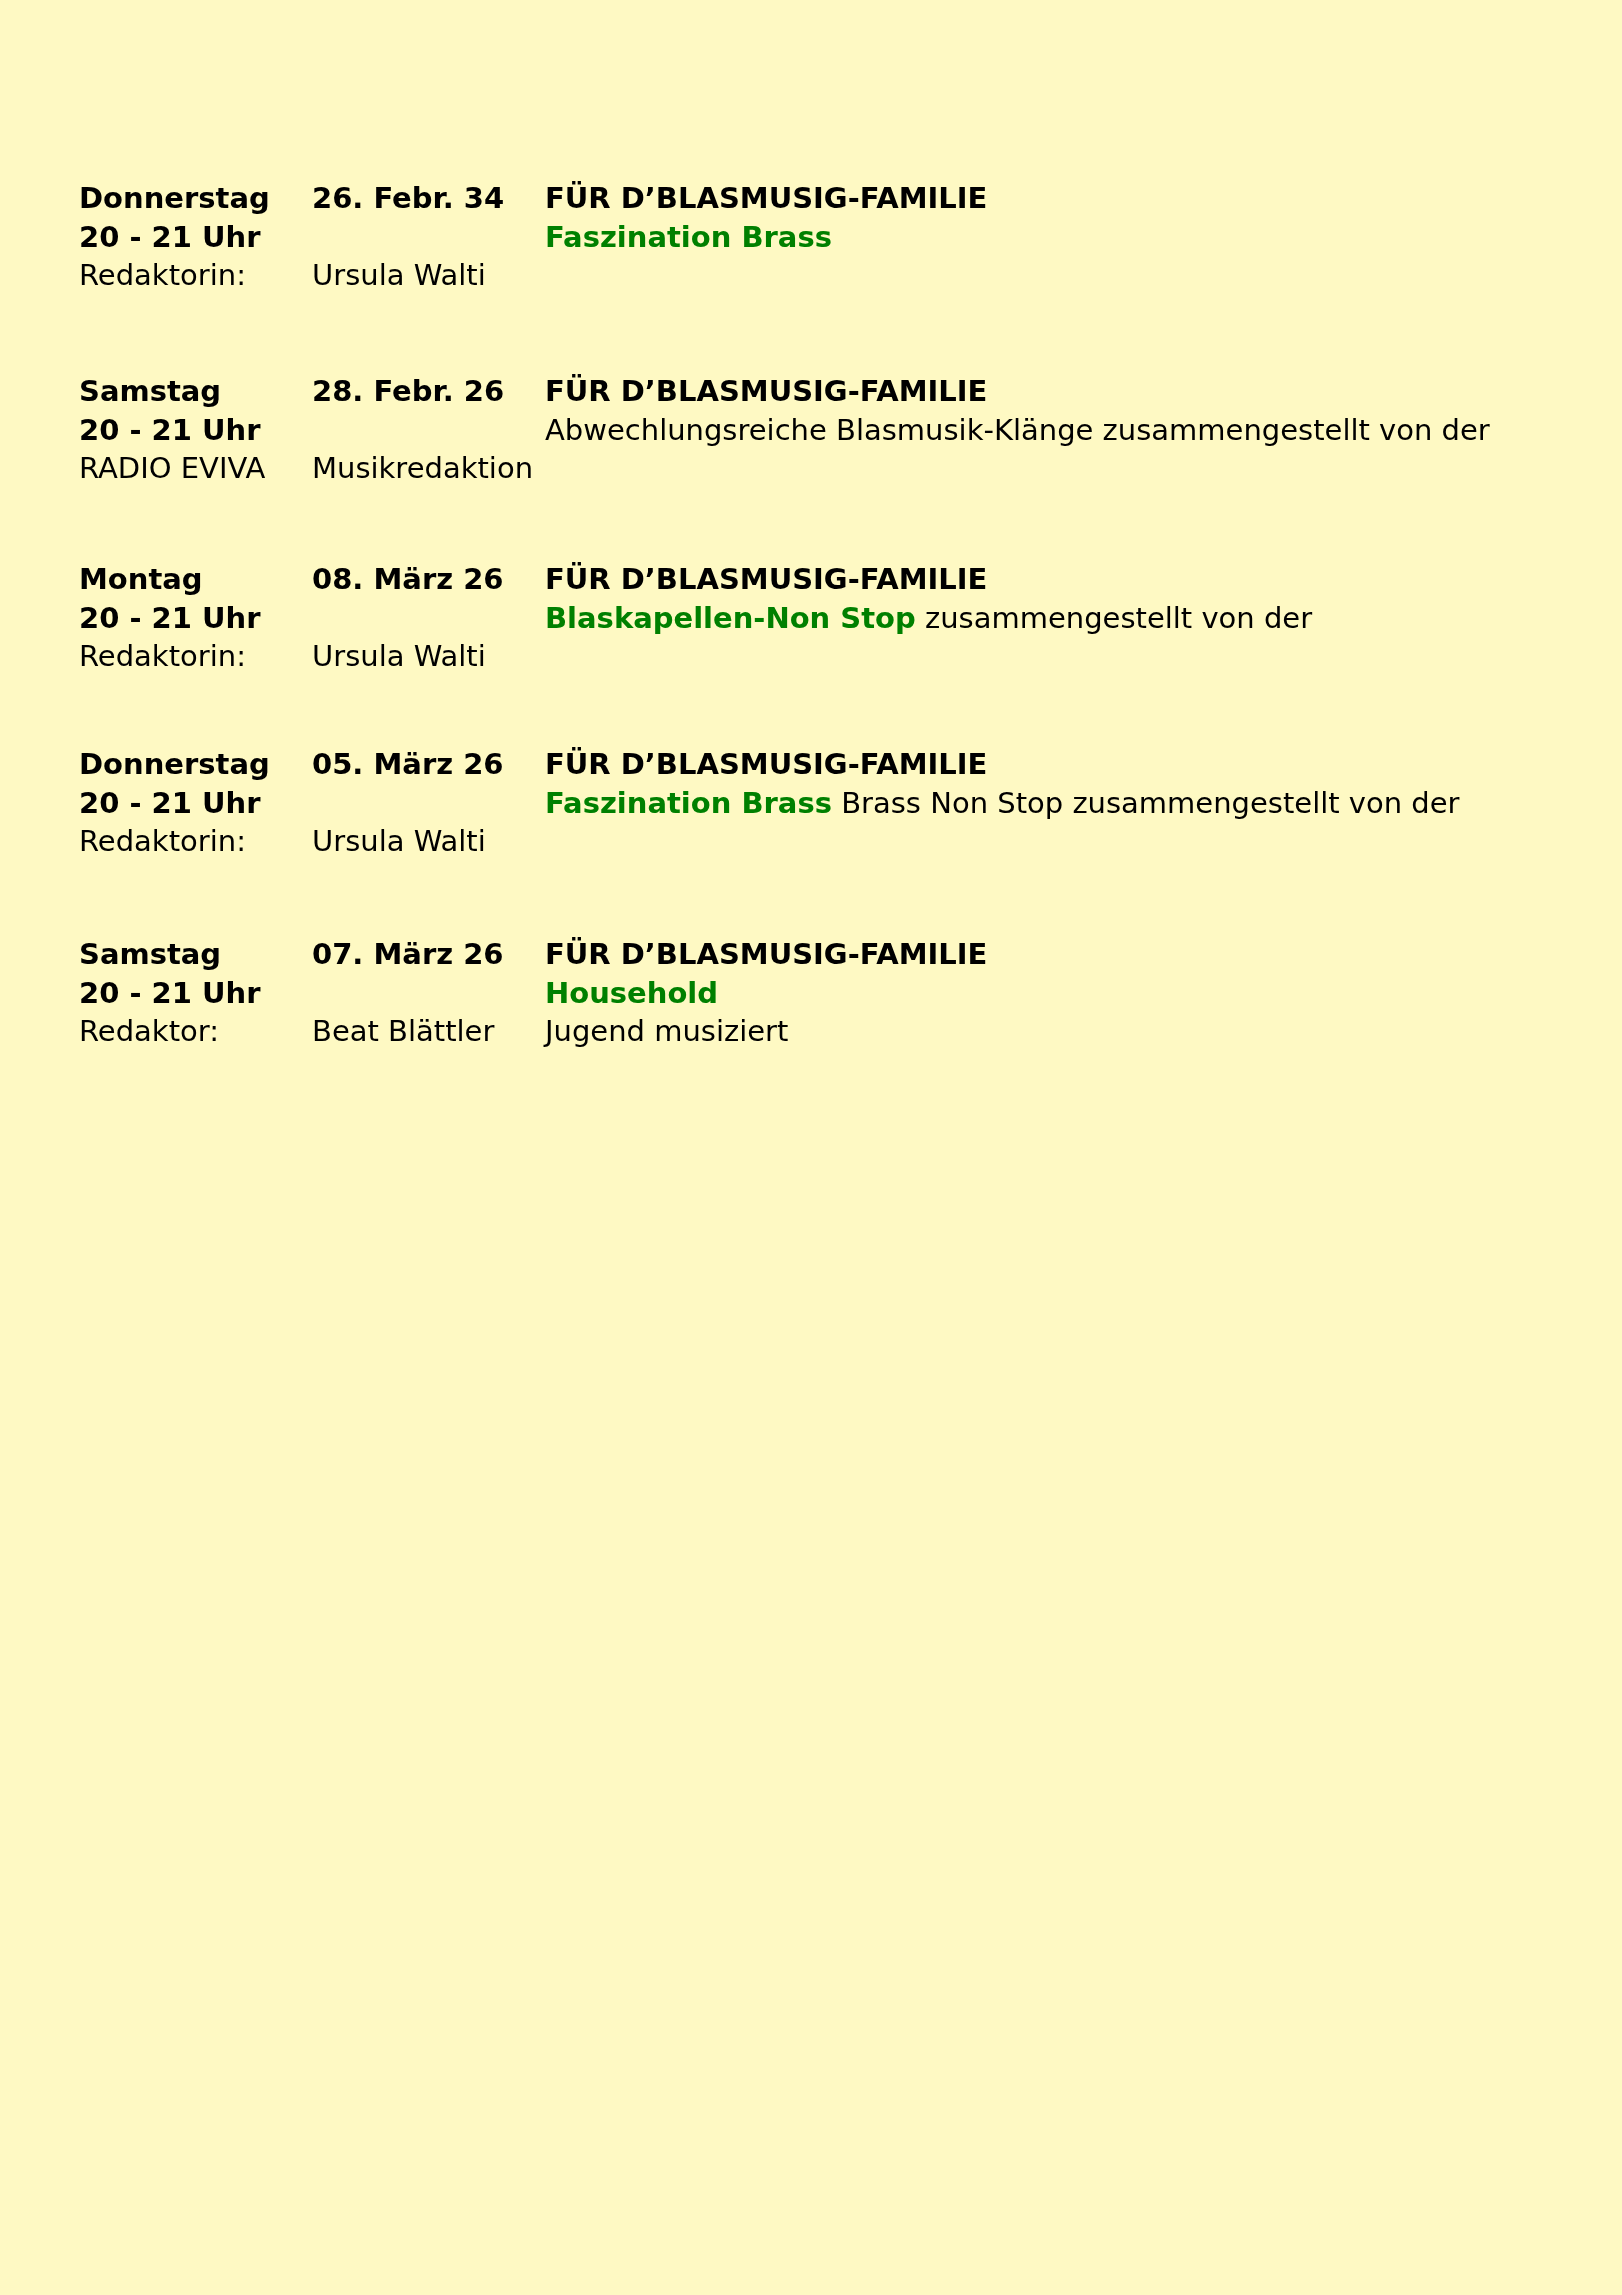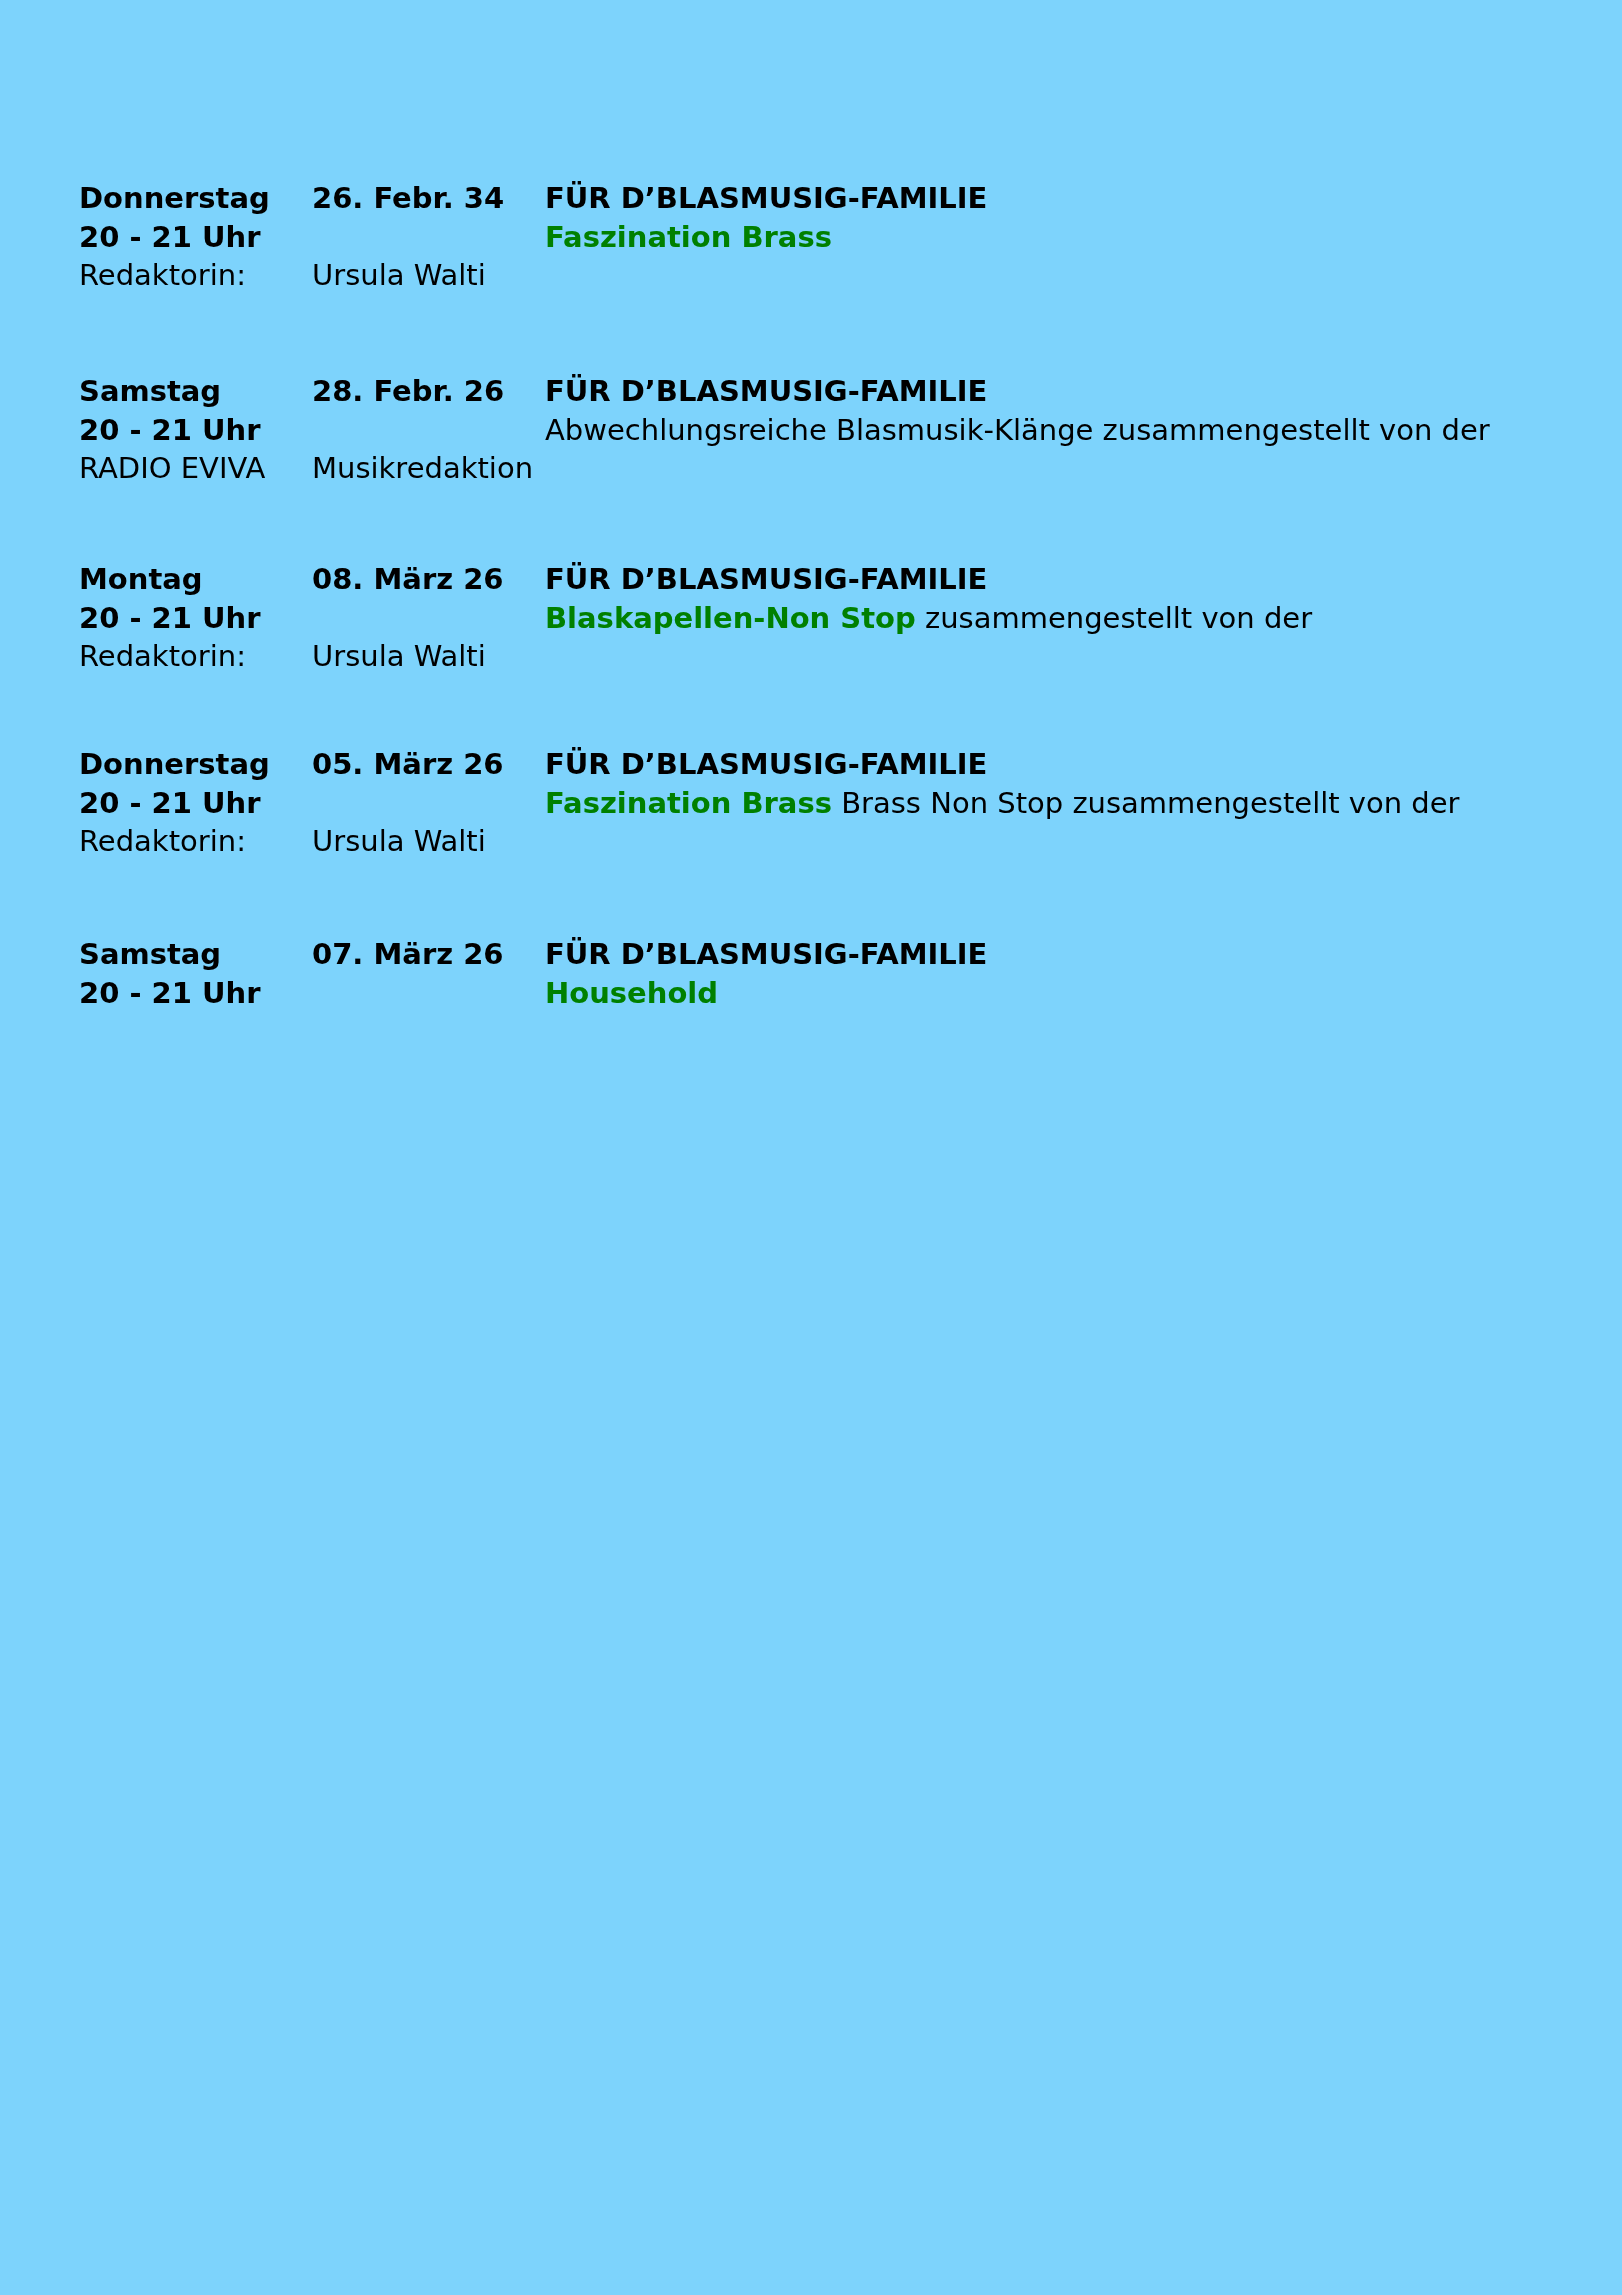--- a/index.html
+++ b/index.html
@@ -1,17 +1,17 @@
 <!DOCTYPE html>
 <html style="font-size:10.5px"><head>
 <meta charset="utf-8">
 <style>
   html, body { margin: 0; padding: 0; background: #ffffff; }
   body { width: 1622px; height: 2295px; position: relative; overflow: hidden; }
-  .page { position: absolute; left: 0; top: 0; width: 1622px; height: 2295px; background: #7dd3fc; }
+  .page { position: absolute; left: 0; top: 0; width: 1622px; height: 2295px; background: #fef9c3; }
   .entry { position: absolute; left: 0; width: 1622px; height: 118px; }
   .line { position: absolute; left: 0; width: 1622px; height: 39px;
           font-family: "DejaVu Sans", sans-serif; font-size: 29px; line-height: 39px; color: #000; white-space: nowrap; }
   .c1 { position: absolute; left: 79px; }
   .c2 { position: absolute; left: 312px; }
   .c3 { position: absolute; left: 545px; }
   .b { font-weight: bold; }
   .green { color: #008000; font-weight: bold; }
 </style>
 </head>
@@ -89,16 +89,21 @@
   <div class="entry" style="top:935px;">
     <div class="line" style="top:0px;">
       <span class="c1 b">Samstag</span>
       <span class="c2 b">07. März 26</span>
       <span class="c3 b">FÜR D’BLASMUSIG-FAMILIE</span>
     </div>
     <div class="line" style="top:39px;">
       <span class="c1 b">20 - 21 Uhr</span>
       <span class="c3"><span class="green" style="color: rgb(0, 128, 0);">Household</span><span style="white-space: pre;"></span></span>
     </div>
+    <div class="line" style="top:77px;">
+      <span class="c1">Redaktor:</span>
+      <span class="c2">Beat Blättler</span>
+      <span class="c3">Jugend musiziert</span>
+    </div>
   </div>
 
 </div>
 
 
 </body></html>

